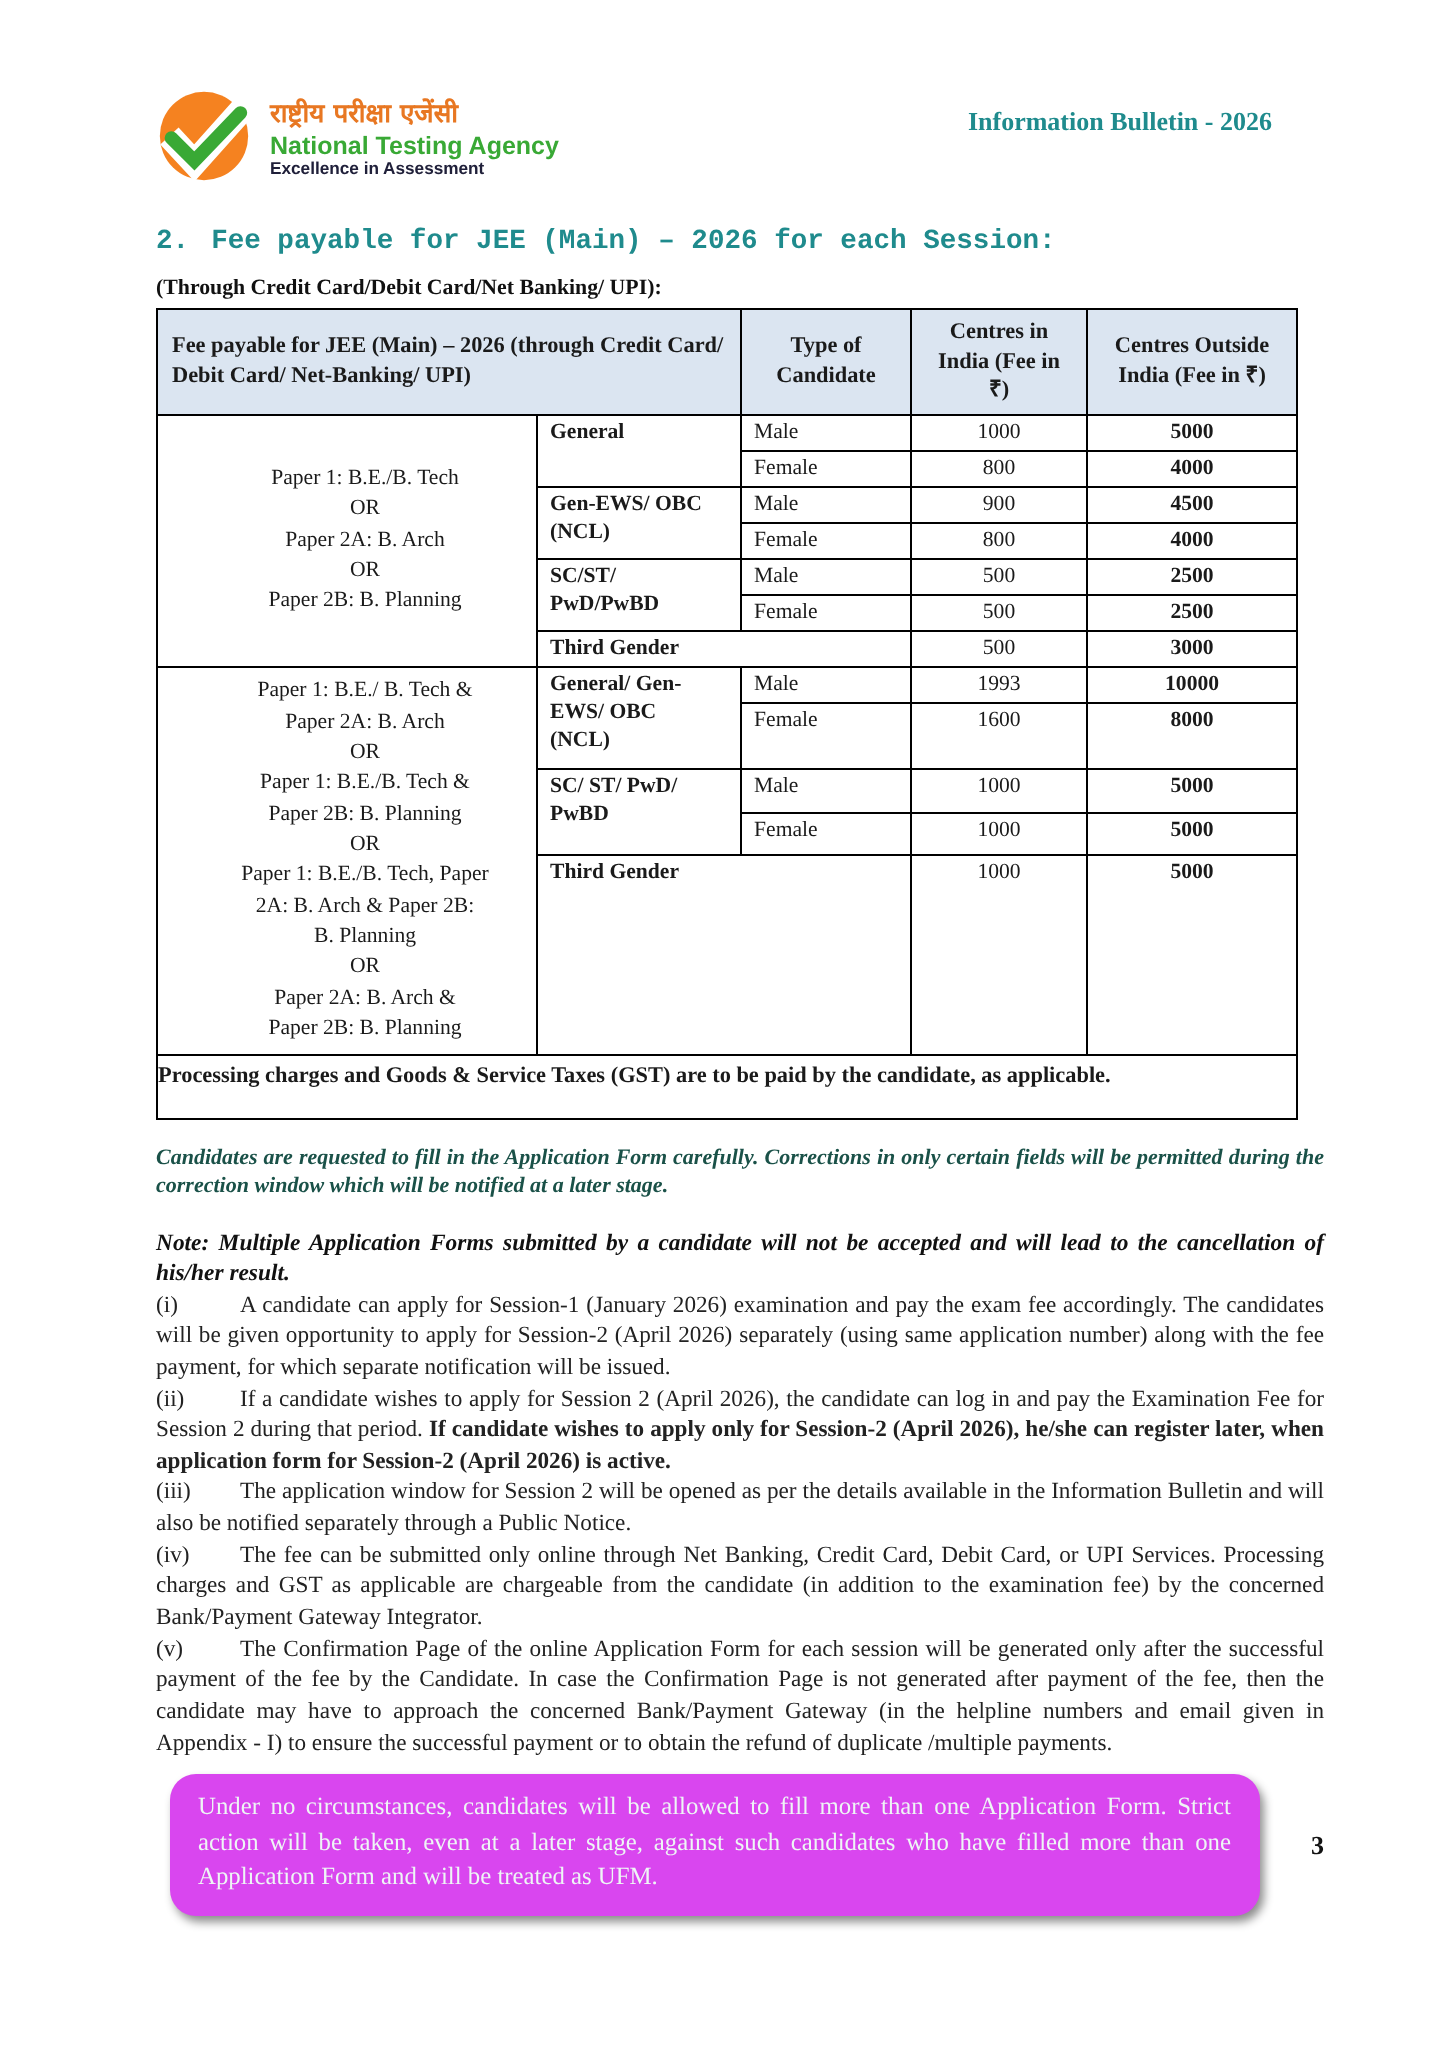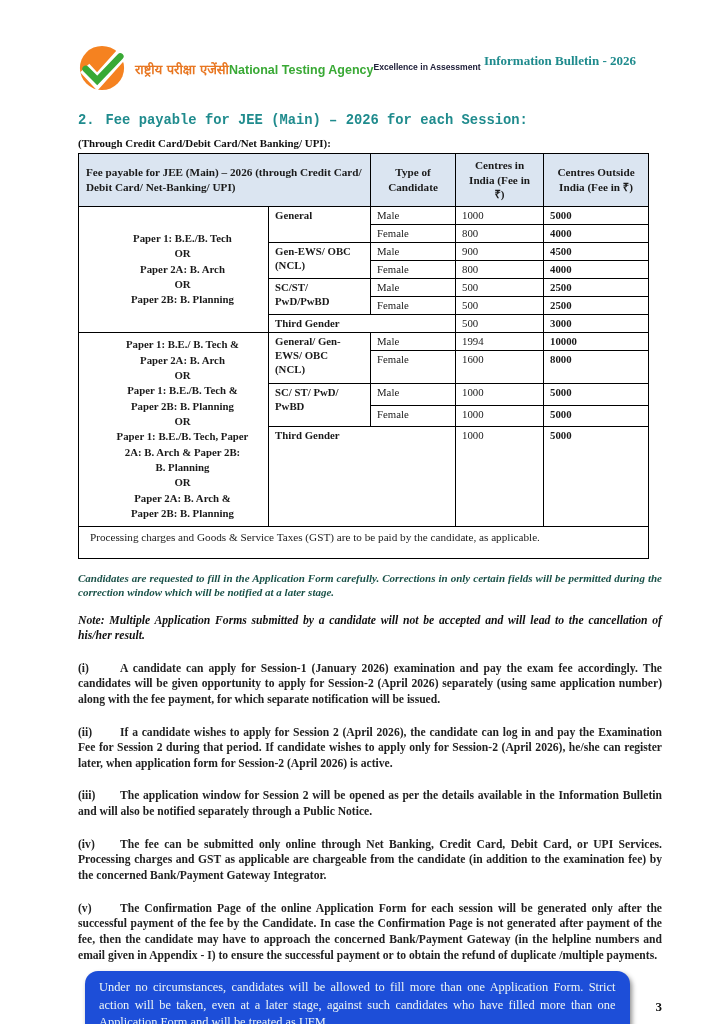--- a/index.html
+++ b/index.html
@@ -7,56 +7,56 @@
     width:724px; height:1024px; background:#ffffff; overflow:hidden;
     font-family:"Liberation Serif", serif; color:#1a1a1a;
     -webkit-font-smoothing:antialiased;
   }
   .page { position:relative; width:724px; height:1024px; }
 
   
   .page-header { display:flex; justify-content:space-between; align-items:flex-start;
     padding:44px 88px 0 78px; }
   .logo-wrap { display:flex; align-items:center; gap:9px; }
-  .logo-text { display:flex; line-height:1.15; }
+  .logo-text { display:flex; flex-direction:column; line-height:1.15; }
   .logo-hindi { color:#e87722; font-weight:bold; font-size:13px; font-family:"DejaVu Sans", sans-serif; }
   .logo-eng { color:#39a935; font-weight:bold; font-size:12.5px; font-family:"Liberation Sans", sans-serif; }
   .logo-tag { color:#20203a; font-weight:bold; font-size:8.6px; font-family:"Liberation Sans", sans-serif; }
   .bulletin { color:#1f8b8d; font-weight:bold; font-size:13px; margin-top:9px; }
 
   
   .content { width:584px; margin-left:78px; }
   .sec-title { color:#1f8b8d; font-weight:bold; font-size:13.8px; margin-top:17px;font-family:Liberation Mono, monospace; }
   .sec-num { margin-right:11px; }
   .sec-sub { font-weight:bold; font-size:10.9px; margin-top:9px; color:#111; }
 
   
   table { border-collapse:collapse; width:570px; margin-top:4px; table-layout:fixed; }
   th, td { border:1px solid #000; padding:1px 6px; font-size:10.8px; line-height:1.3;
     vertical-align:top; overflow:hidden; }
   thead th { background:#dbe5f1; font-weight:bold; font-size:11.2px; text-align:center;
     vertical-align:middle; padding:4px 7px; line-height:1.3; }
   .th-fee { text-align:left; }
-  .papers { font-weight:bold; text-align:center; vertical-align:middle; white-space:pre-line; line-height:1.42;padding-left:24px; }
+  .papers { font-weight:normal; text-align:center; vertical-align:middle; white-space:pre-line; line-height:1.42;padding-left:24px; }
   .cat { white-space:pre-line;font-weight:bold; }
-  .num { }
+  .num { text-align:center; }
   .out { font-weight:bold; }
-  .tfoot-note { font-weight:normal; font-size:11.2px; padding:3px 11px; line-height:1.3; }
+  .tfoot-note { font-weight:bold; font-size:11.2px; padding:3px 0; line-height:1.3; }
 
   
   .lead-italic { color:#1a5148; font-weight:bold; font-style:italic; font-size:11px;
     line-height:1.32; text-align:justify; margin:12px 0 0; }
   .note-italic { color:#111; font-weight:bold; font-style:italic; font-size:11.7px;
     line-height:1.32; text-align:justify; margin:13px 0 0; }
-  .point { font-size:11.6px; line-height:1.35; text-align:justify; margin:17px 0 0; color:#222;font-weight:bold; }
+  .point { font-size:11.6px; line-height:1.35; text-align:justify; margin:0 0 0; color:#222; }
   .plabel { display:inline-block; min-width:42px; }
 
   
   .warning-row { display:flex; align-items:center; margin-top:8px; margin-left:7px; }
-  .warning-box { width:548px; background:#1d4ed8; color:#eef6f5; border-radius:13px;
+  .warning-box { width:548px; background:#d946ef; color:#eef6f5; border-radius:13px;
     padding:8px 14px 10px; font-size:12.4px; line-height:1.42; text-align:justify;
     box-shadow:2px 3px 5px rgba(0,0,0,0.45); }
   .page-num { margin-left:26px; font-weight:bold; font-size:13px; color:#111; }
 </style>
 </head>
 <body>
 
 <div class="page">
 
   <div class="page-header">
@@ -158,21 +158,21 @@
 Paper 1: B.E./B. Tech, Paper
 2A: B. Arch &amp; Paper 2B:
 B. Planning
 OR
 Paper 2A: B. Arch &amp;
 Paper 2B: B. Planning</td>
           <td rowspan="2" class="cat">General/ Gen-
 EWS/ OBC
 (NCL)</td>
           <td>Male</td>
-          <td class="num">1994</td>
+          <td class="num">1993</td>
           <td class="num out">10000</td>
         </tr>
         <tr style="height:33px">
           <td>Female</td>
           <td class="num">1600</td>
           <td class="num out">8000</td>
         </tr>
         <tr style="height:22px">
           <td rowspan="2" class="cat">SC/ ST/ PwD/
 PwBD</td>

